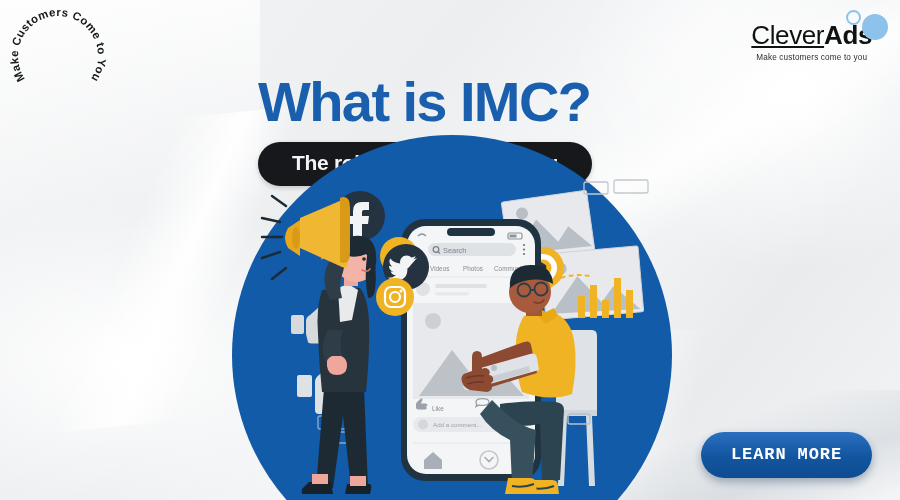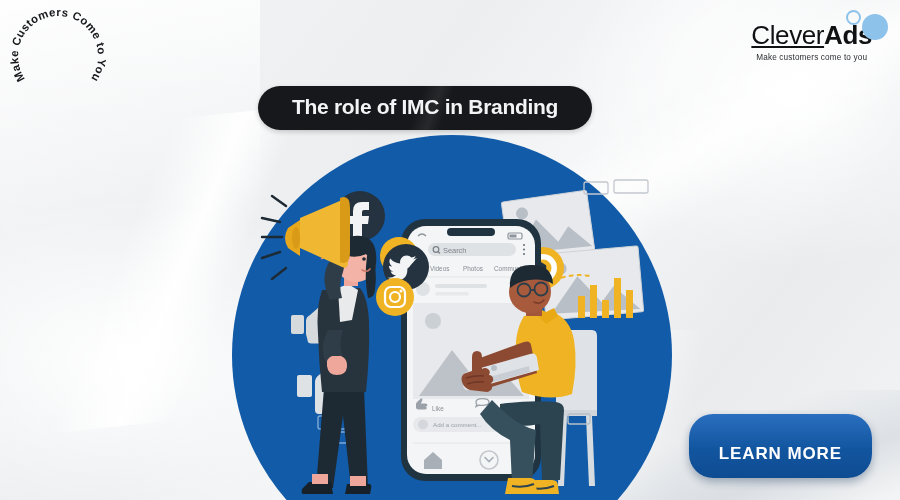--- a/index.html
+++ b/index.html
@@ -63,23 +63,24 @@
   .h-sub-bar::after{
     content:""; position:absolute; left:40%; top:-20px; width:70px; height:120px;
     background:linear-gradient(110deg, rgba(255,255,255,0) 35%, rgba(255,255,255,.07) 50%, rgba(255,255,255,0) 62%);
   }
   .h-sub { font-size:21px; font-weight:700; color:#f3f4f5; letter-spacing:-.3px; white-space:nowrap; position:relative; }
 
   
   .cta {
     position:absolute; right:28px; bottom:22px;
     background:linear-gradient(180deg,#2a6fc0 0%,#12559f 55%,#0e4c92 100%);
-    border-radius:24px; padding:30px 30px 14px;
+    border-radius:24px; padding:13px 30px 14px;
     box-shadow:0 4px 9px rgba(10,40,80,.33);
     cursor:pointer;
+    font-family:Liberation Mono, monospace;
   }
   .cta span { font-size:17px; font-weight:700; color:#fff; letter-spacing:.9px; white-space:nowrap; }
 
   
   .illo { position:absolute; left:0; top:0; width:900px; height:500px; }
 </style>
 </head>
 <body>
 
 <div class="banner">
@@ -106,20 +107,21 @@
       <div class="dot-big"></div>
       <div class="dot-sm"></div>
     </div>
     <div class="logo-word">
       <span class="lw-light">Clever</span><span class="lw-bold">Ads</span>
     </div>
     <div class="logo-tag">Make customers come to you</div>
   </div>
 
   <div class="headline">
+    <div class="h-title">What is IMC?</div>
     <div class="h-sub-bar">
       <span class="h-sub">The role of IMC in Branding</span>
     </div>
   </div>
 
   <svg class="illo" viewBox="0 0 900 500">
 
     <circle cx="452" cy="355" r="220" fill="#115ba8"></circle>
 
     <g>

